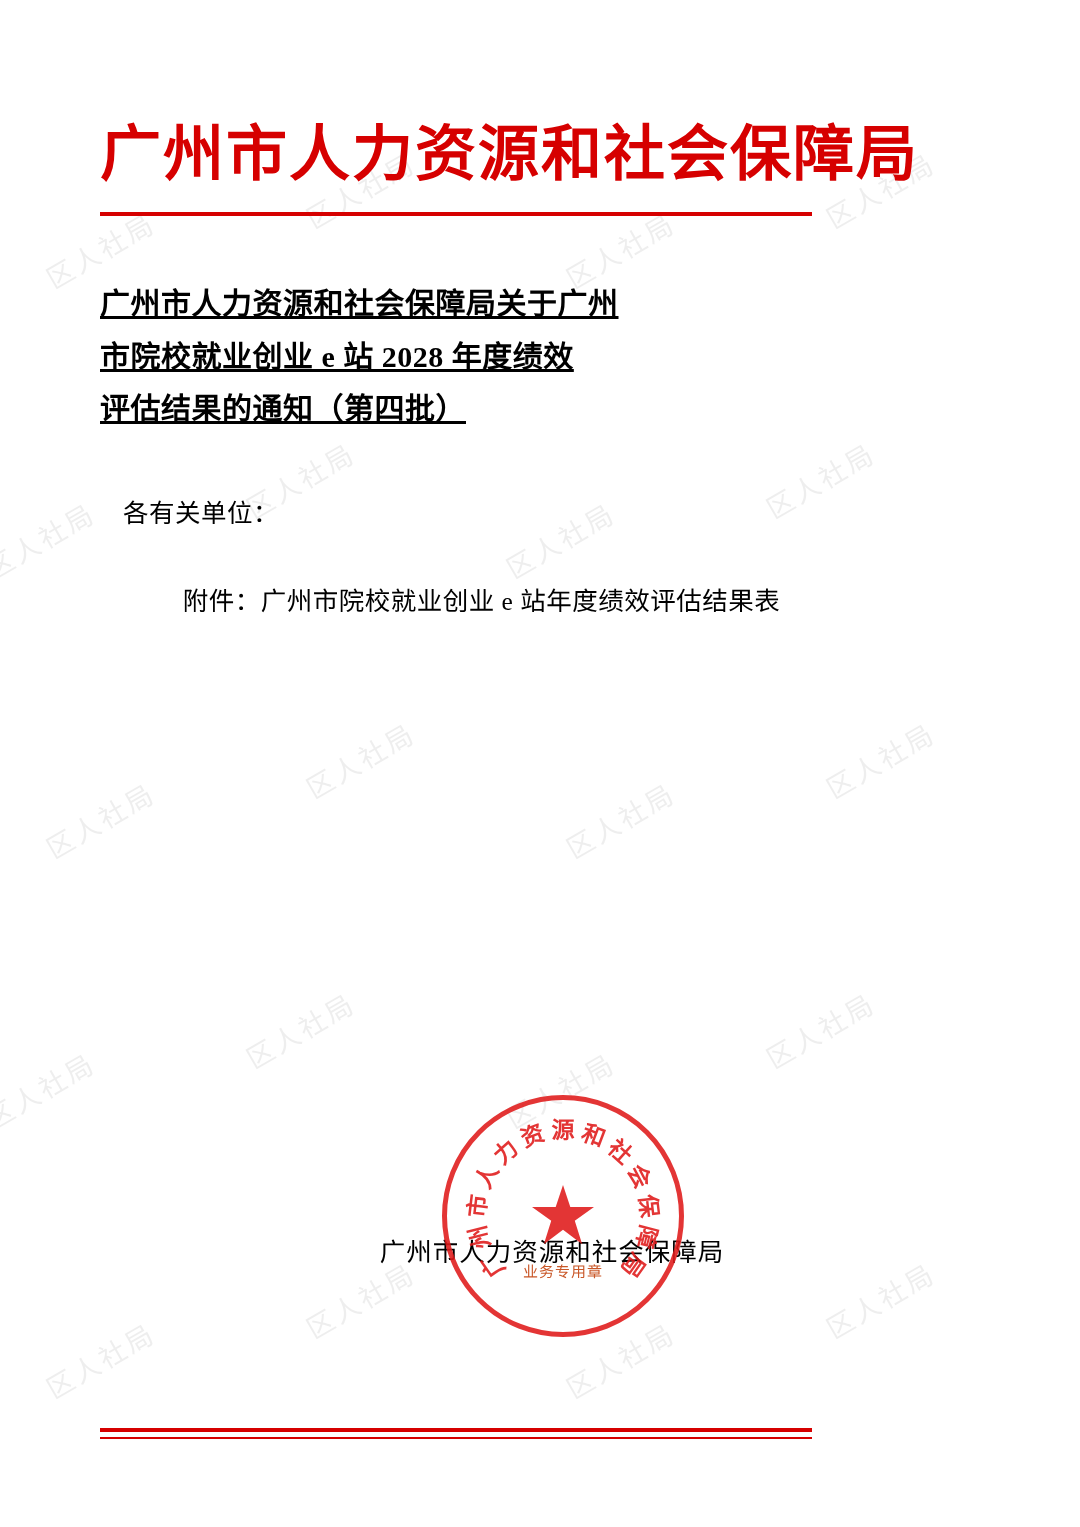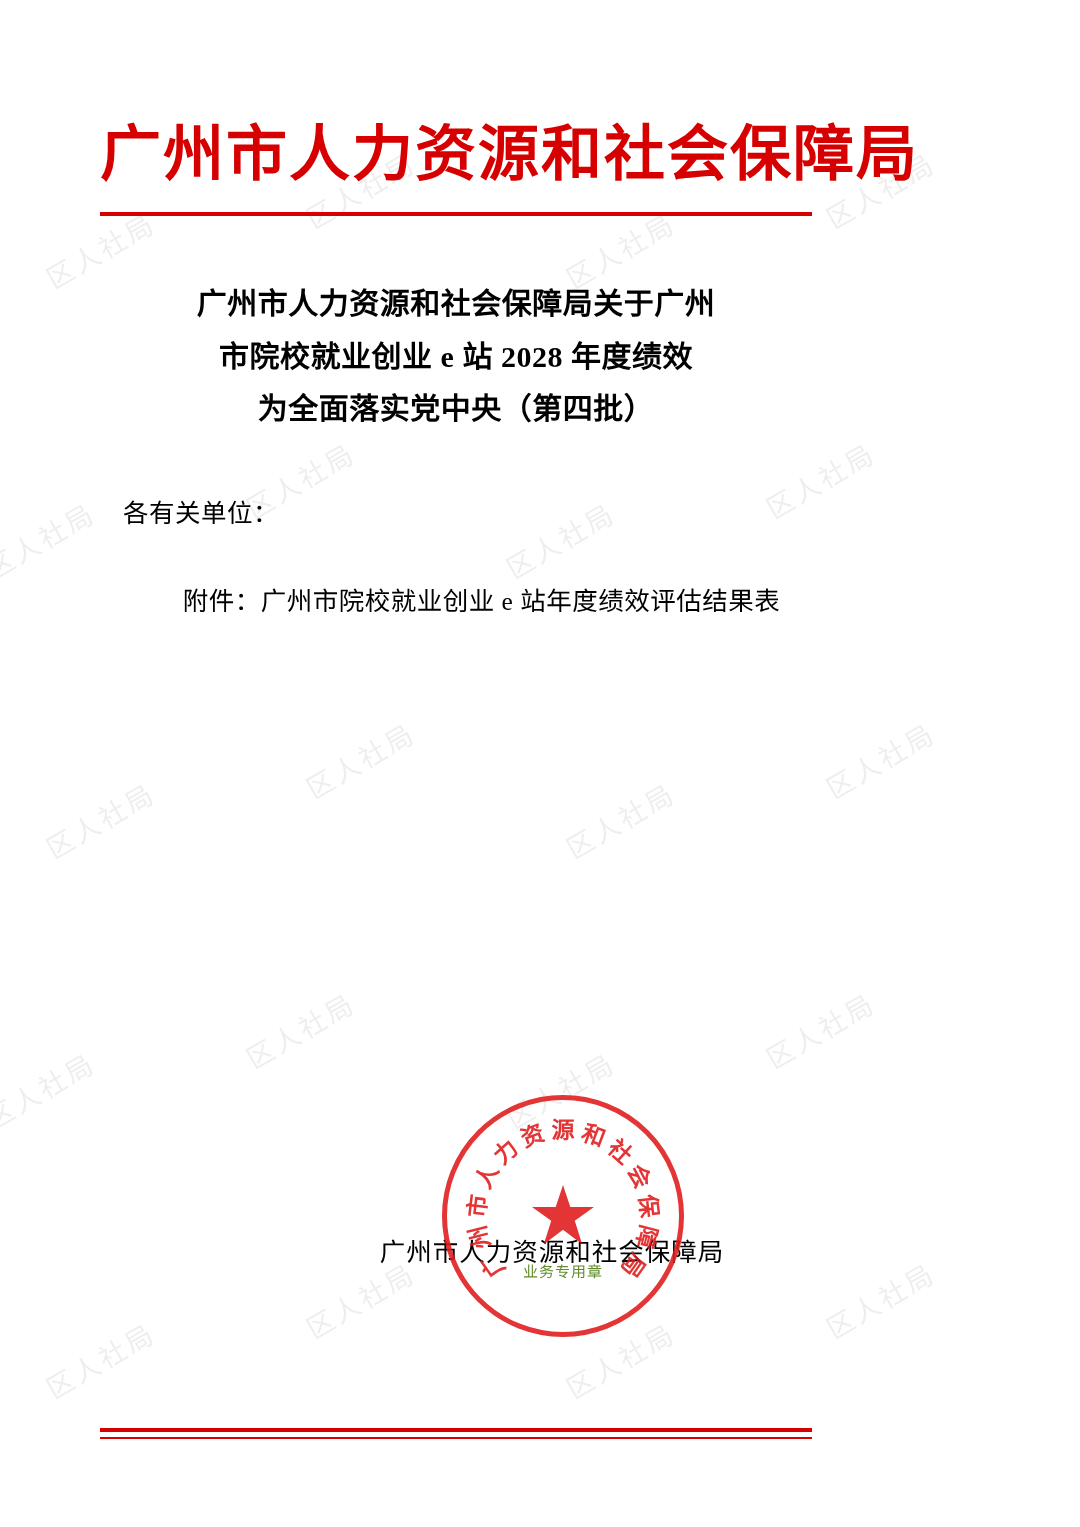--- a/index.html
+++ b/index.html
@@ -60,25 +60,25 @@
   }
   .masthead-rule {
     margin-top: 22px;
     height: 4px;
     background: #d60000;
   }
 
   
   .doc-title {
     margin-top: 62px;
-    text-align: center;
     font-weight: bold;
     font-size: 30px;
     line-height: 1.75;
     letter-spacing: 0.5px;
+    text-decoration: underline;
   }
   .doc-title div { white-space: nowrap; }
 
   
   .salutation {
     margin-top: 54px;
     font-size: 25.5px;
     line-height: 1.9;
     letter-spacing: 0.5px;
     margin-left: 23px;
@@ -160,21 +160,21 @@
     color: #e01a1a;
     font-family: "Liberation Serif", serif;
     transform-origin: 0 0;
   }
   .seal-sub {
     position: absolute;
     left: 50%;
     top: 69%;
     transform: translateX(-50%);
     font-size: 15px;
-    color: #4d7c0f;
+    color: #c2410c;
     letter-spacing: 1px;
     white-space: nowrap;
     font-family: "Liberation Serif", serif;
   }
 
   
   .footer-rules {
     position: absolute;
     left: 100px;
     right: 100px;
@@ -220,21 +220,21 @@
 <div class="doc">
 
   <div class="masthead">
     <div class="masthead-title">广州市人力资源和社会保障局</div>
     <div class="masthead-rule"></div>
   </div>
 
   <div class="doc-title">
     <div>广州市人力资源和社会保障局关于广州</div>
     <div>市院校就业创业 e 站 2028 年度绩效</div>
-    <div>为全面落实党中央（第四批）</div>
+    <div>评估结果的通知（第四批）</div>
   </div>
 
   <div class="salutation">各有关单位：</div>
 
 
   <div class="attachment">附件：广州市院校就业创业 e 站年度绩效评估结果表</div>
 
   <div class="signature">
     <div class="sig-org">广州市人力资源和社会保障局</div>
   </div>

